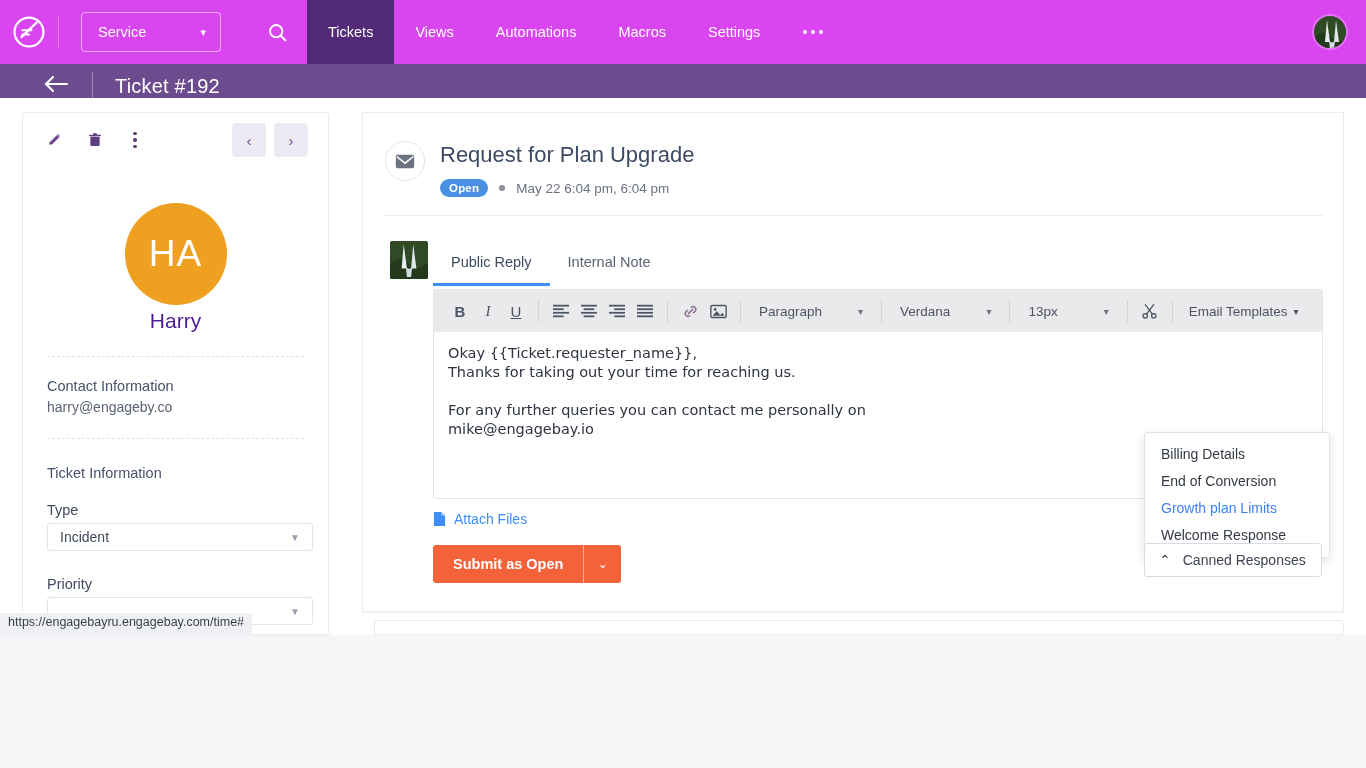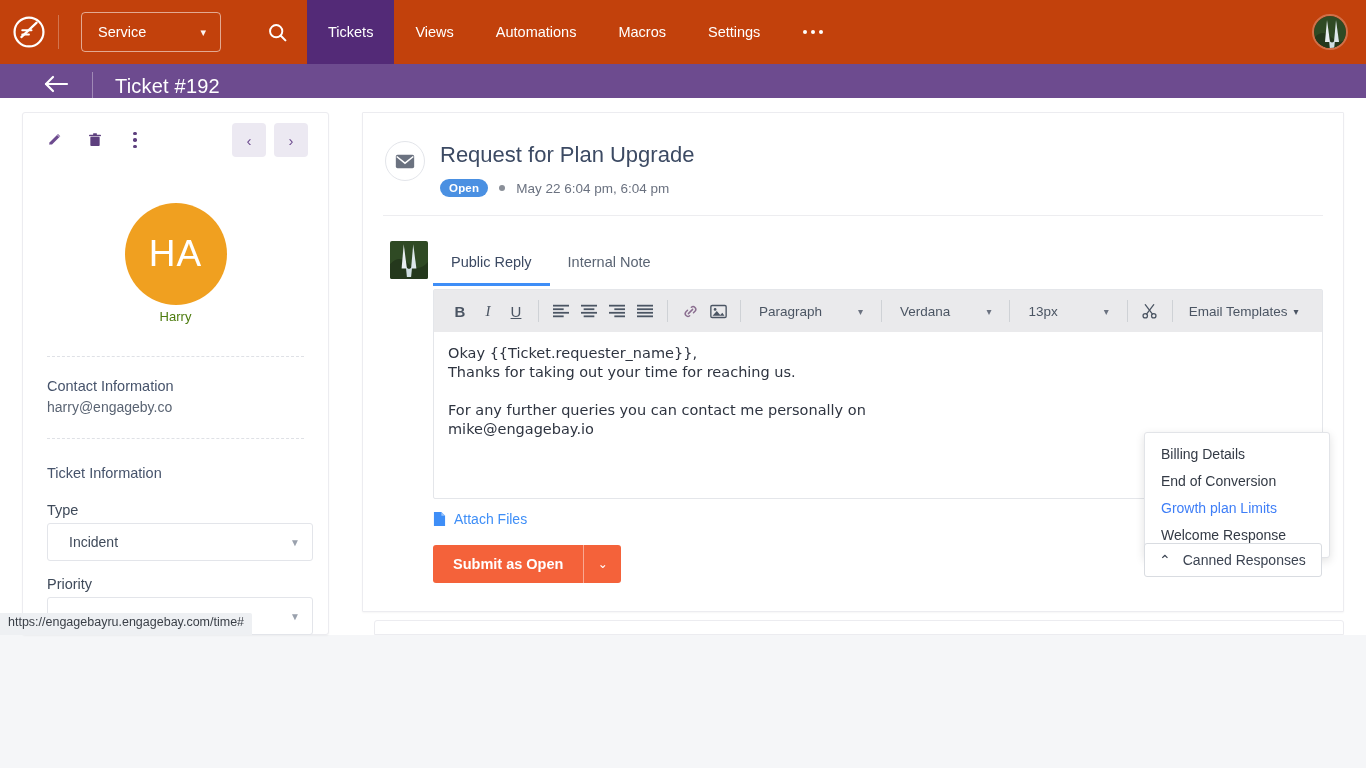--- a/index.html
+++ b/index.html
@@ -7,21 +7,21 @@
     width: 1366px; height: 768px;
     background: #f5f6f8;
     font-family: "Liberation Sans", sans-serif;
     overflow: hidden;
   }
   .page { position: relative; width: 1366px; height: 768px; background: #f5f6f8; }
 
   
   .topnav {
     position: absolute; left: 0; top: 0; width: 1366px; height: 64px;
-    background: #c2410c; display: flex; align-items: center;
+    background: #d946ef; display: flex; align-items: center;
   }
   .logo-wrap { width: 58px; height: 64px; display: flex; align-items: center; justify-content: center; }
   .logo { width: 34px; height: 34px; }
   .nav-div { width: 1px; height: 34px; background: rgba(255,255,255,.28); }
   .svc-select {
     margin-left: 22px; width: 140px; height: 40px; border: 1px solid rgba(255,255,255,.55);
     border-radius: 4px; display: flex; align-items: center; justify-content: space-between;
     padding: 0 14px 0 16px; color: #fff; font-size: 14.5px;
   }
   .svc-select .caret { font-size: 11px; opacity: .95; }
@@ -76,35 +76,35 @@
     display:flex; align-items:center; justify-content:center; color:#6d4b8f; font-size: 15px;
   }
   .big-avatar {
     position: absolute; left: 50%; transform: translateX(-50%); top: 90px;
     width: 102px; height: 102px; border-radius: 50%; background: #f0a020;
     display:flex; align-items:center; justify-content:center;
     color:#fff; font-size: 37px; letter-spacing: 1px;
   }
   .contact-name {
     position: absolute; left: 0; right: 0; top: 196px; text-align:center;
-    font-size: 13px; color: #4d7c0f;
+    font-size: 21px; color: #4c1d95;
   }
   .dash {
     position: absolute; left: 24px; right: 24px; height: 0;
     border-top: 1px dashed #dfe1e6;
   }
   .d1 { top: 243px; }
   .d2 { top: 325px; }
   .sec-label { position:absolute; left: 24px; font-size: 14.5px; color: #46536b; }
   .sec-sub { position:absolute; left: 24px; font-size: 14px; color: #5a6473; }
   .fld-label { position:absolute; left: 24px; font-size: 14.5px; color: #3f4a5a; }
   .sel {
-    position:absolute; left: 24px; width: 266px; height: 38px; border:1px solid #e3e5ea;
+    position:absolute; left: 24px; width: 266px; height: 28px; border:1px solid #e3e5ea;
     border-radius: 3px; background:#fff; display:flex; align-items:center;
-    padding: 0 21px; font-size: 14px; color: #3f4a5a;
+    padding: 0 12px; font-size: 14px; color: #3f4a5a;
   }
   .sel .arrow { position:absolute; right: 12px; color:#9aa1ad; font-size: 10px; }
 
   
   .main-card {
     position: absolute; left: 362px; top: 112px; width: 982px; height: 500px;
     background: #fff; border: 1px solid #ececf0; border-radius: 1px;
     box-shadow: 0 1px 2px rgba(0,0,0,.04);
   }
   .mail-ico {

